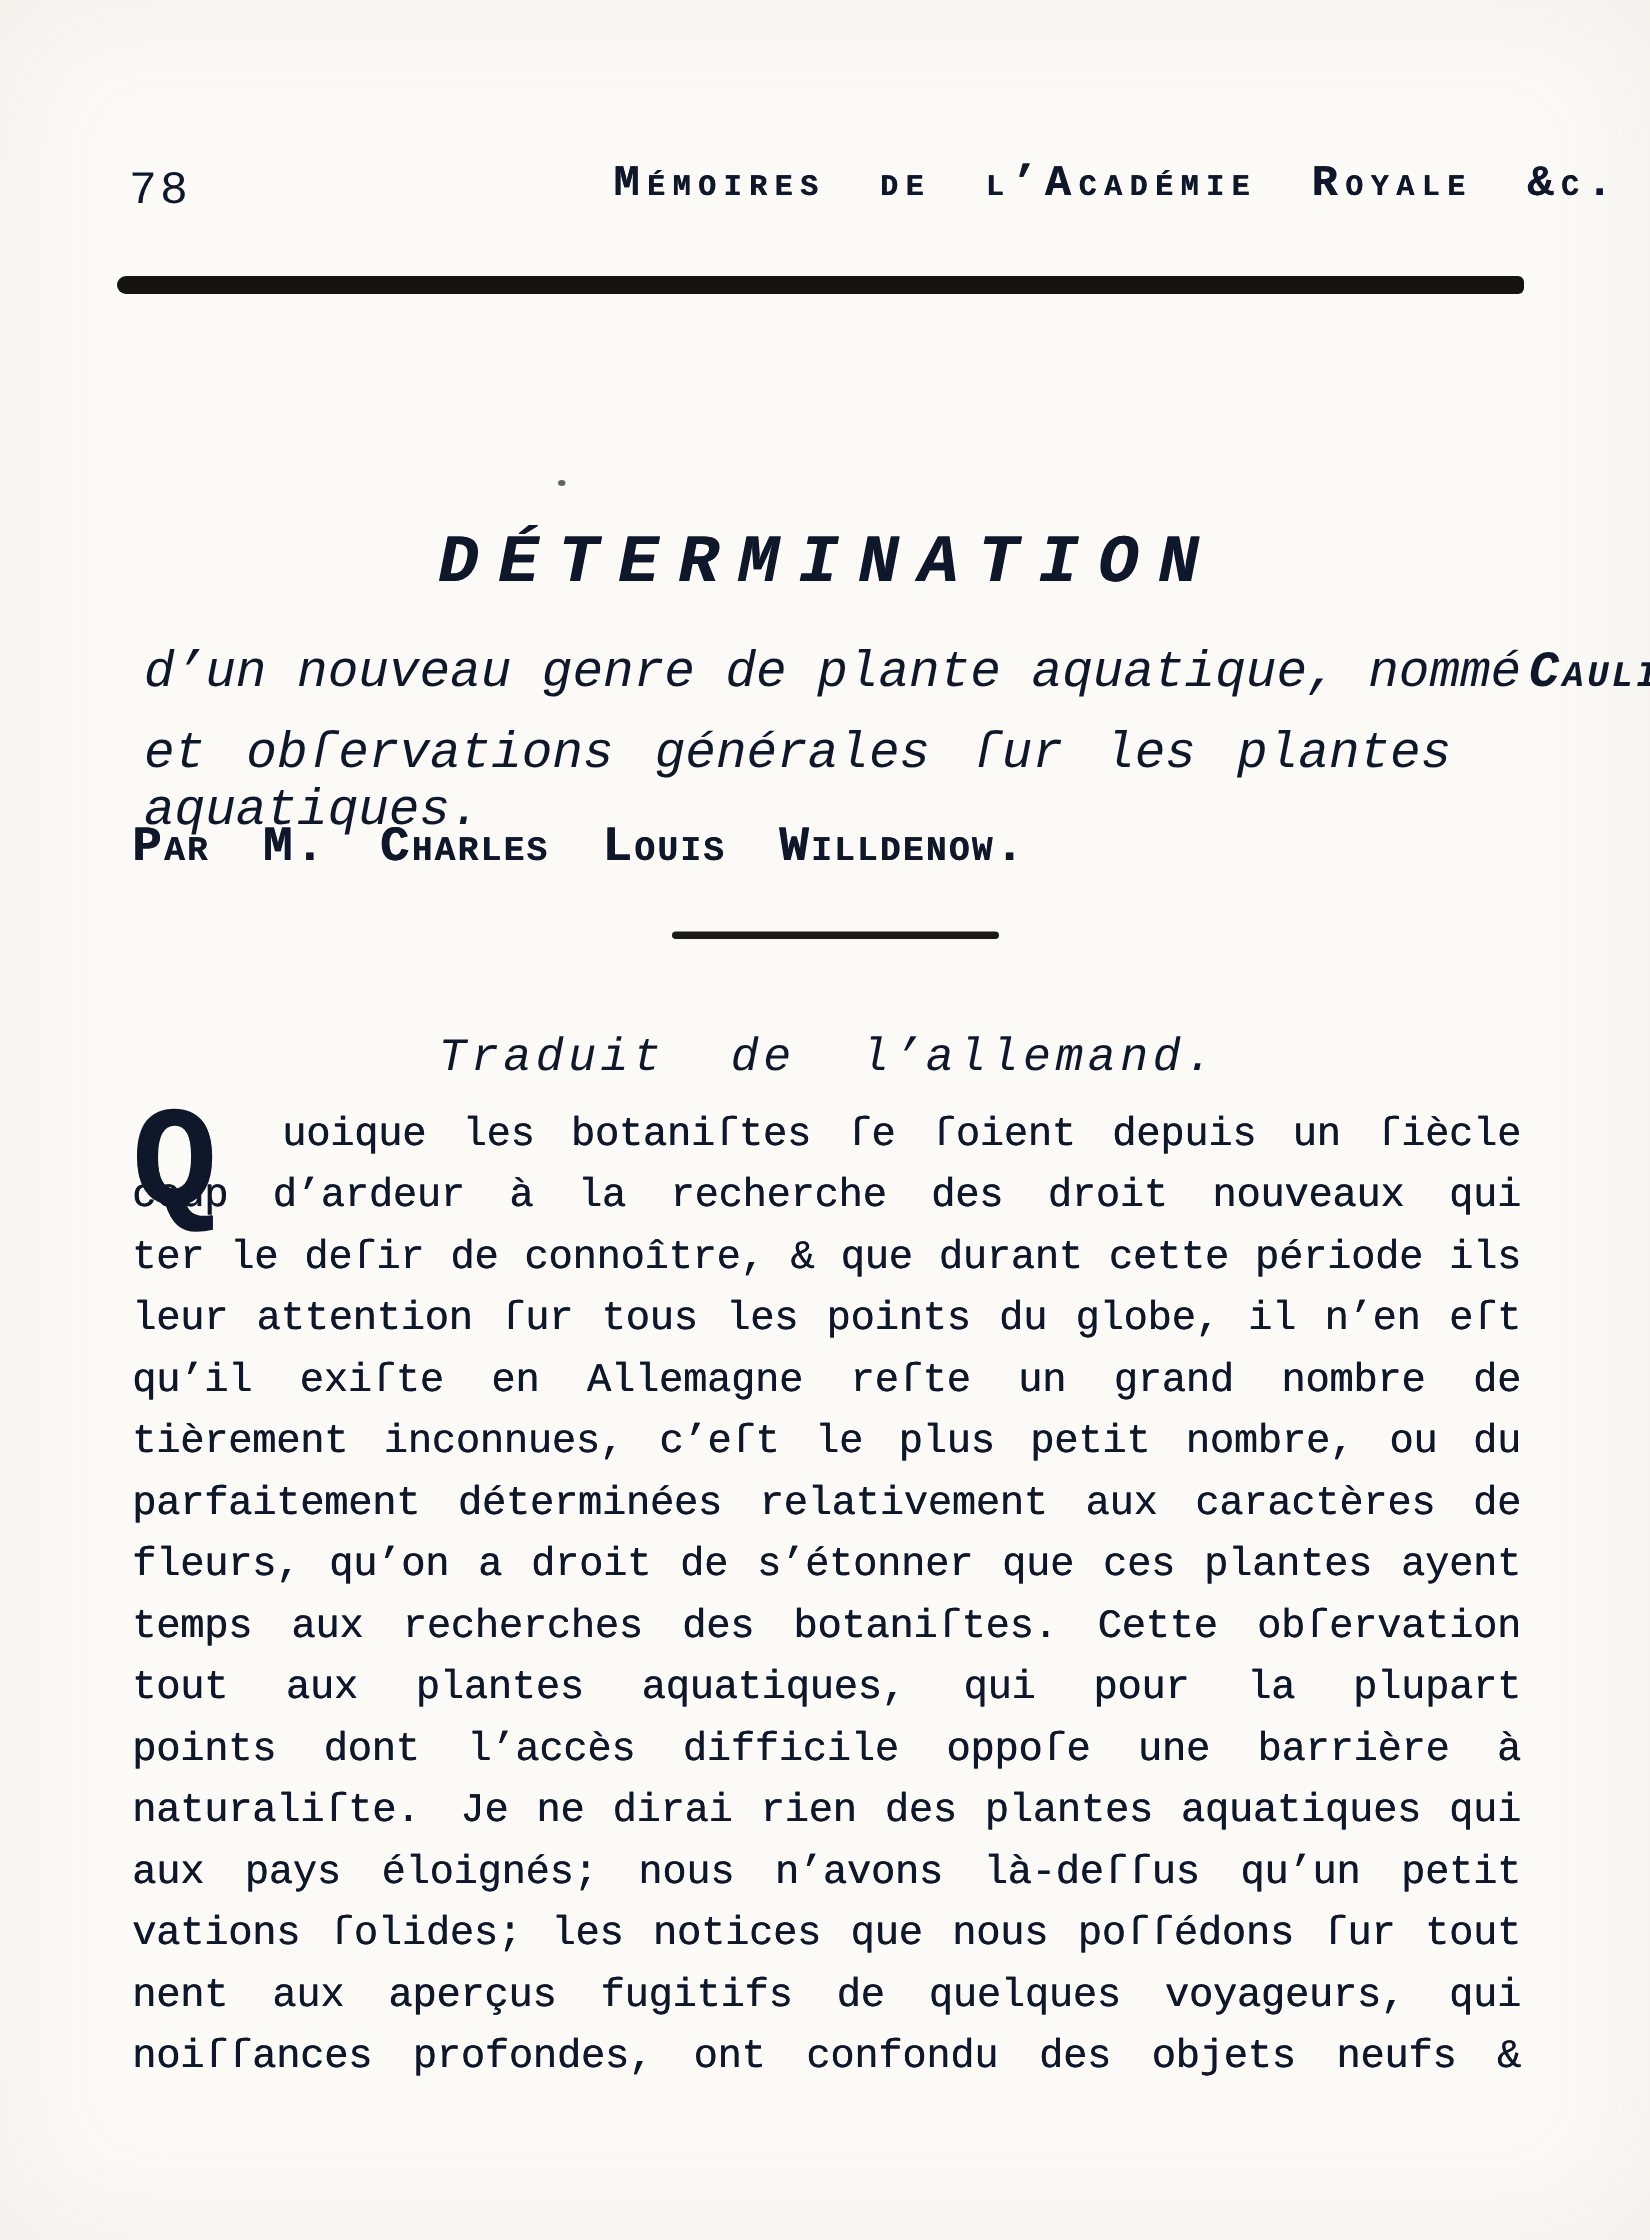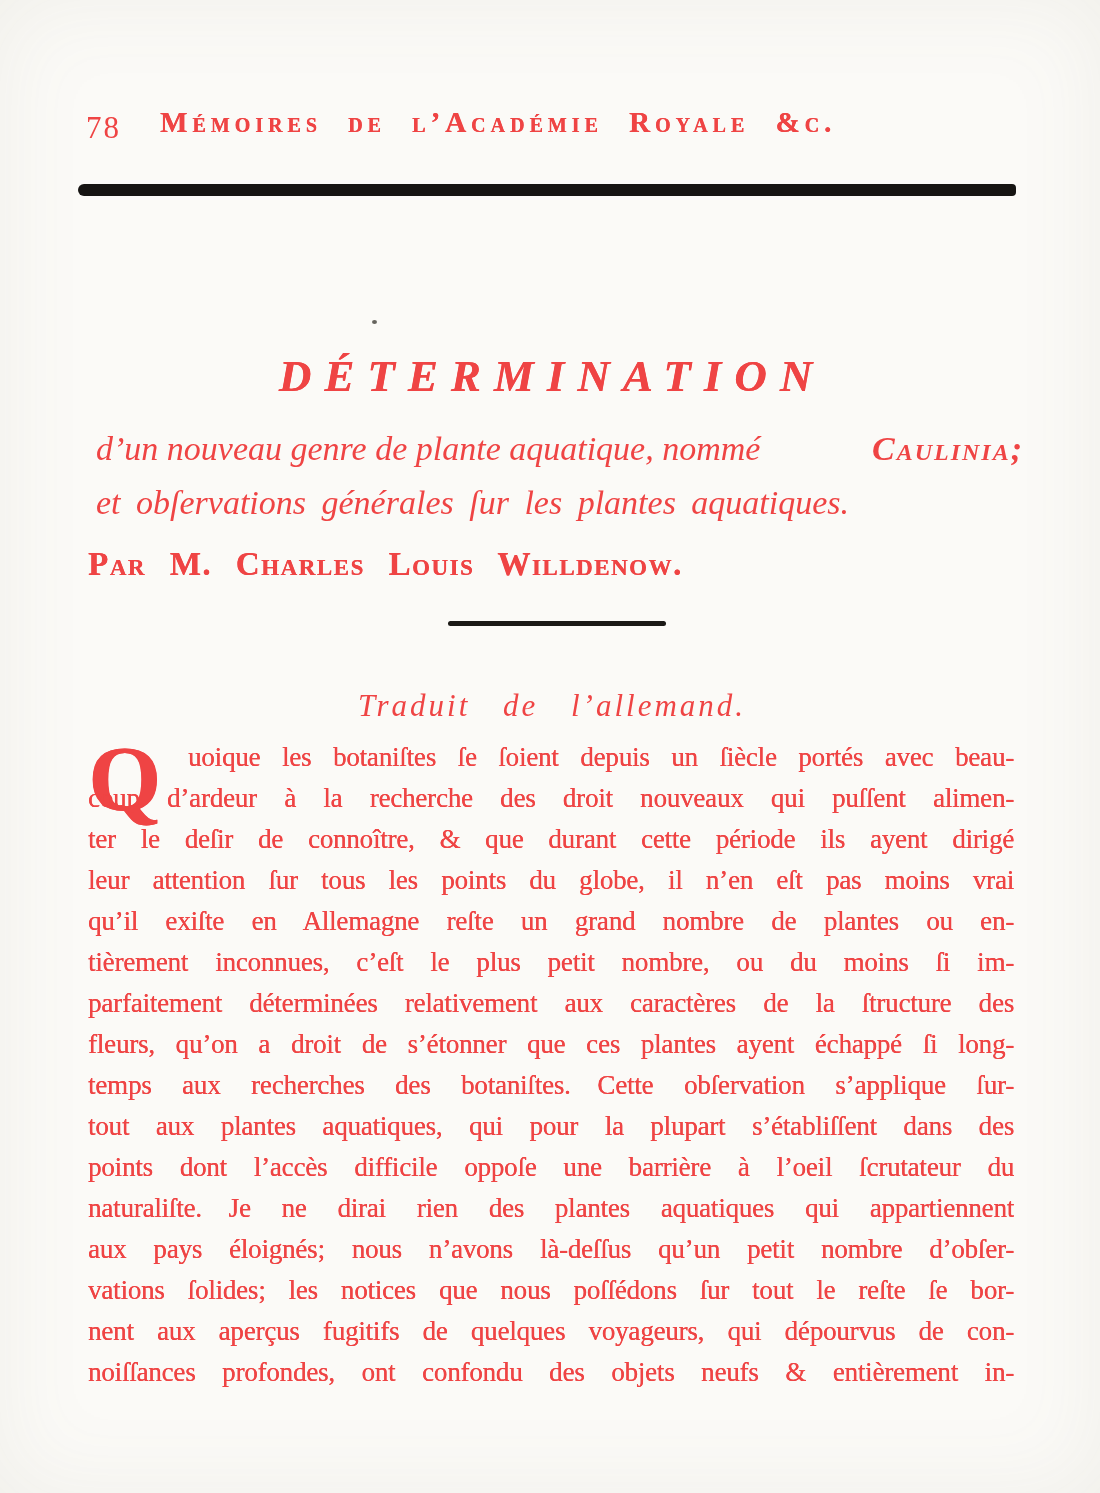--- a/index.html
+++ b/index.html
@@ -1,33 +1,33 @@
 <!DOCTYPE html>
 <html><head>
 <meta charset="utf-8">
 <style>
   html,body{margin:0;padding:0;}
   .page{
     position:relative;
     width:1100px;height:1493px;
     background:#fbfaf7;
-    color:#ef4444;
-    font-family:Liberation Serif, serif;
+    color:#0f172a;
+    font-family:Liberation Mono, monospace;
     overflow:hidden;
     box-shadow:inset 0 0 90px rgba(120,110,90,0.08);
   }
   .abs{position:absolute;}
   
   .page-number{
     left:86px;top:110px;
     font-size:31px;letter-spacing:2px;
   }
   .running-title{
     left:160px;top:106px;width:920px;
-    text-align:left;
+    text-align:right;
     font-variant:small-caps;
     font-weight:600;
     font-size:29px;
     letter-spacing:5px;
     word-spacing:14px;
     text-shadow:0.3px 0.3px 0 currentColor;
   }
   .rule-thick{
     left:78px;top:184px;width:938px;height:12px;
     background:#161412;

